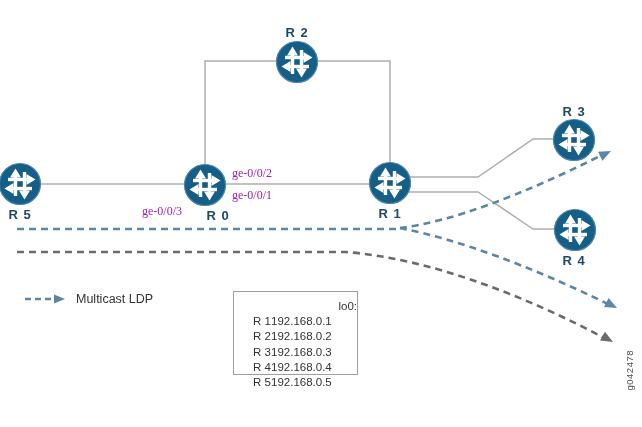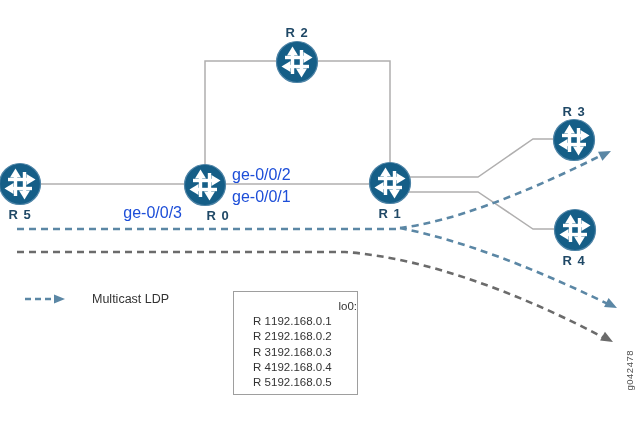--- a/index.html
+++ b/index.html
@@ -7,28 +7,28 @@
     position:relative;width:642px;height:427px;background:#ffffff;
     font-family:"Liberation Sans", sans-serif;overflow:hidden;text-align:right;
   }
   svg{display:block;}
   .layer{position:absolute;left:0;top:0;}
   .lbl{position:absolute;white-space:nowrap;}
   .node-label{
     color:#1f4866;font-size:13px;font-weight:bold;letter-spacing:1px;
     transform:translateX(-50%);
   }
-  .iface-label{color:#1d4ed8;font-size:16px;}
+  .iface-label{color:#a21caf;font-size:12px;font-family:Liberation Serif, serif;}
   .iface-right{transform:translateX(-100%);}
   .legend{position:absolute;left:24px;top:290px;}
-  .legend-row{display:flex;align-items:center;height:18px;margin-bottom:13px;gap:16px;}
+  .legend-row{display:flex;align-items:center;height:18px;margin-bottom:13px;}
   .legend-swatch{width:42px;margin-right:10px;flex:0 0 auto;}
   .legend-text{color:#333333;font-size:12.5px;}
   .lo0-box{
-    position:absolute;left:233px;top:291px;width:125px;height:104px;
+    position:absolute;left:233px;top:291px;width:125px;height:84px;
     border:1px solid #9e9e9e;box-sizing:border-box;padding:7px 0 0 10px;
     color:#333333;font-size:11.5px;line-height:15.2px;
   }
   .lo0-row{display:flex;}
   .lo0-name{width:27px;flex:0 0 auto;}
   .watermark{
     position:absolute;left:624px;top:412px;width:62px;
     transform:rotate(-90deg);transform-origin:0 0;
     color:#4f4f4f;font-size:9.5px;letter-spacing:0.5px;
   }

